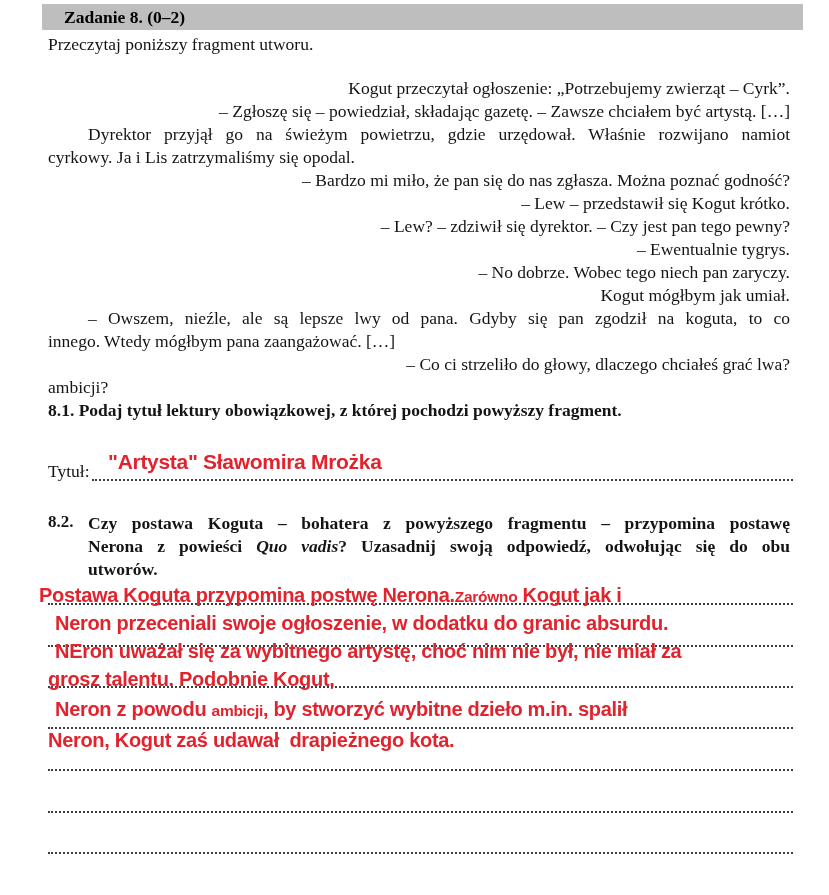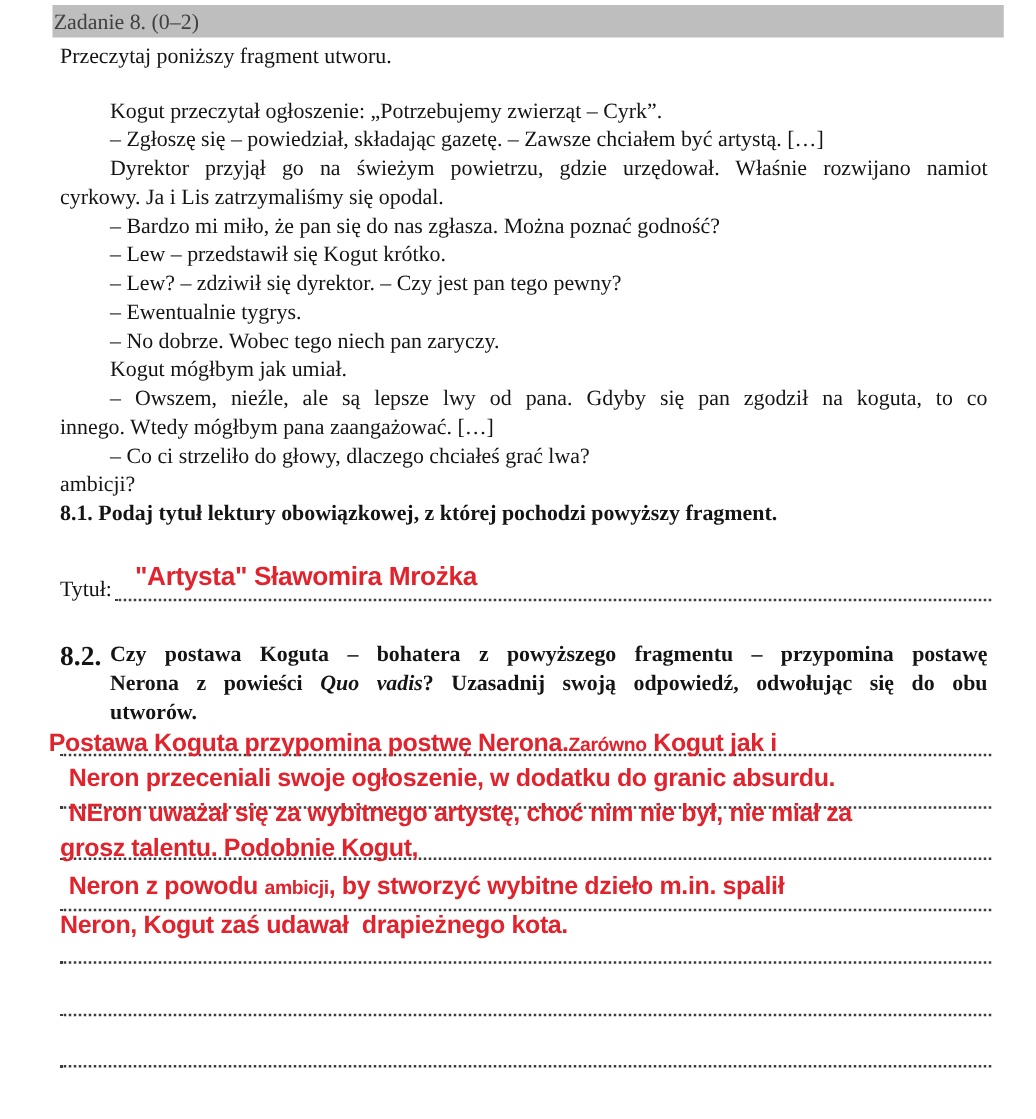--- a/index.html
+++ b/index.html
@@ -4,31 +4,31 @@
 <style>
   html,body{margin:0;padding:0;background:#fff;}
   .page{
     position:relative;width:829px;height:895px;background:#ffffff;
     font-family:"Liberation Serif", serif;color:#141414;overflow:hidden;
   }
   .task-header{
     position:absolute;left:42px;top:4px;width:761px;height:26px;background:#bebebe;
   }
   .task-header .title{
-    font-weight:normal;font-size:17.5px;line-height:26px;padding-left:1px;color:#404040;
+    font-weight:bold;font-size:17.5px;line-height:26px;padding-left:22px;color:#000000;
   }
   .intro{position:absolute;left:48px;top:34px;font-size:17.5px;}
   .fragment{position:absolute;left:48px;top:77px;width:742px;font-size:17.5px;}
   .fragment .ln{line-height:23px;height:23px;white-space:nowrap;}
-  .fragment .ind{padding-left:40px;}
+  .fragment .ind{padding-left:40px;text-align:right;}
   .fragment .fill{white-space:normal;text-align:justify;text-align-last:justify;}
   .q81-heading{position:absolute;left:48px;top:400px;font-weight:bold;font-size:17.5px;}
   .tytul-label{position:absolute;left:48px;top:461px;font-size:17.5px;}
   .tytul-dots{position:absolute;left:92px;top:479px;width:701px;height:0;border-top:2px dotted #3c3c3c;z-index:1;}
-  .q82-number{position:absolute;left:48px;top:512px;font-weight:bold;font-size:22px;}
+  .q82-number{position:absolute;left:48px;top:512px;font-weight:bold;font-size:17px;}
   .q82-heading{position:absolute;left:88px;top:512px;width:702px;font-weight:bold;font-size:17.5px;}
   .q82-heading .hl{line-height:23px;height:23px;text-align:justify;text-align-last:justify;}
   .q82-heading .hl.last{text-align-last:left;}
   .q82-heading .it{font-style:italic;}
   .dotline{position:absolute;left:48px;width:745px;height:0;border-top:2px dotted #3c3c3c;z-index:1;}
   .red{
     position:absolute;font-family:"Liberation Sans", sans-serif;font-weight:bold;
     font-size:20px;color:#e1232d;letter-spacing:-0.3px;white-space:pre;z-index:2;line-height:22px;
   }
   .red .sm{font-size:15.5px;}

